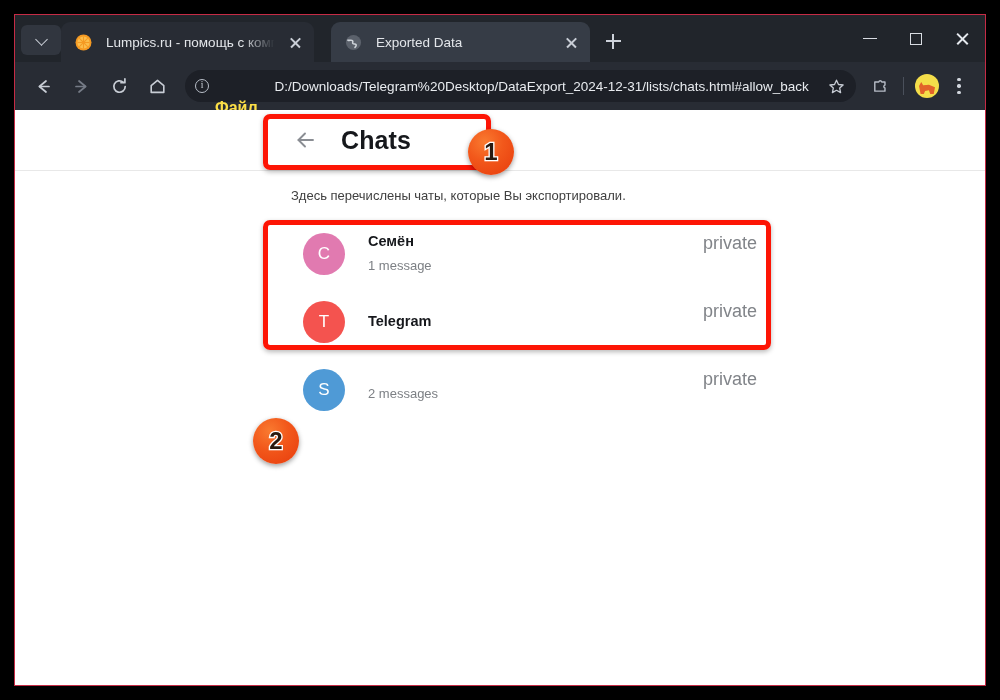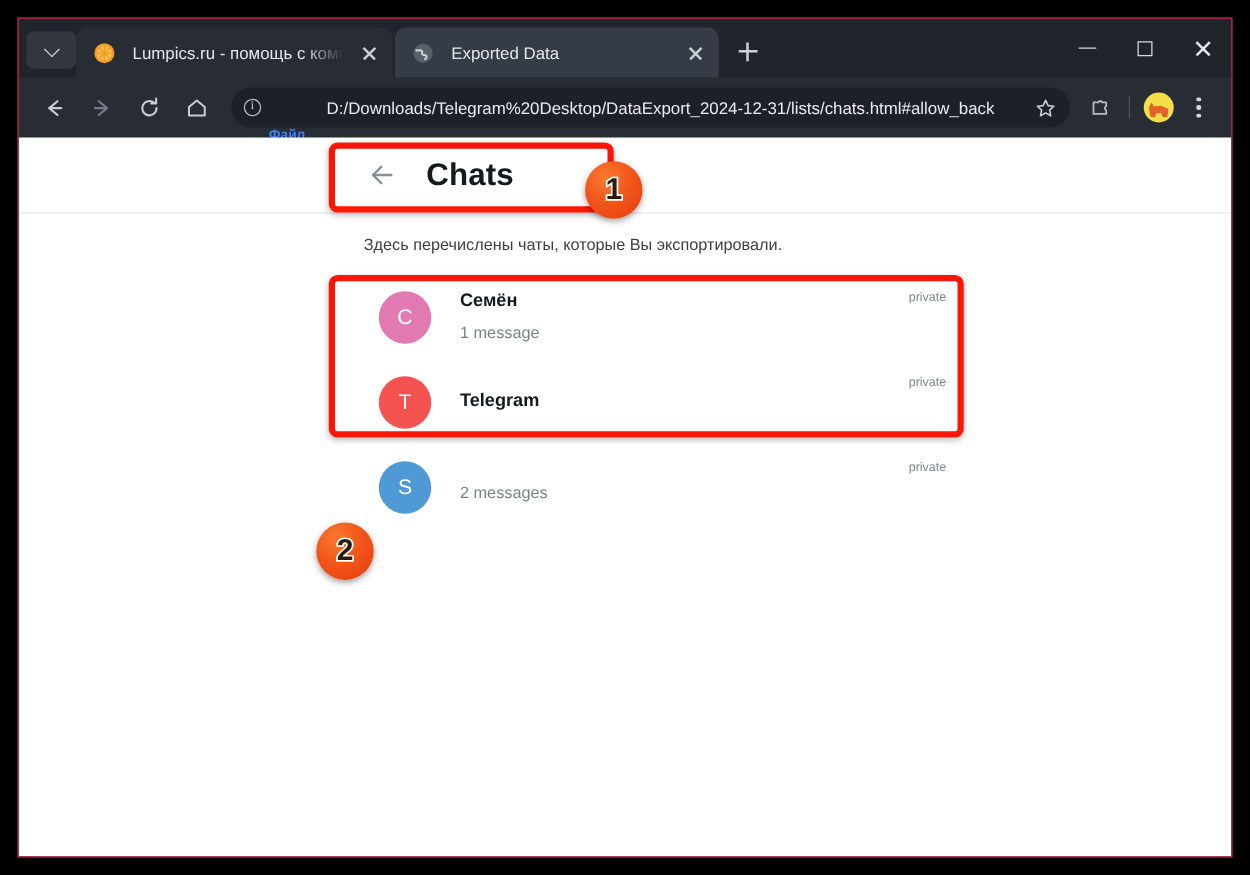--- a/index.html
+++ b/index.html
@@ -53,21 +53,21 @@
 
   .tab {
     position: relative;
     height: 40px;
     display: flex; align-items: center;
     padding: 0 0 0 14px;
     border-radius: 9px 9px 0 0;
     flex: 0 0 auto;
   }
   .tab.inactive { background: #282c34; width: 253px; }
-  .tab.active   { background: #363c46; width: 259px; margin-left: 2px; }
+  .tab.active   { background: #363c46; width: 259px; margin-left: 17px; }
 
   .tab-favicon { width: 17px; height: 17px; flex: 0 0 auto; position: relative; }
   .tab-title {
     font-size: 13.5px;
     color: #e3e6ea;
     margin-left: 14px;
     white-space: nowrap;
     overflow: hidden;
     flex: 1 1 auto;
   }
@@ -149,21 +149,21 @@
   .info-circle {
     width: 14px; height: 14px; border-radius: 50%;
     border: 1.3px solid #b8bec8;
     color: #cfd4dc; font-size: 9.5px;
     display: flex; align-items: center; justify-content: center;
     font-family: "Liberation Serif", serif;
     line-height: 1;
     flex: 0 0 auto;
   }
   #file-chip-label {
-    font-size: 11px; font-weight: bold; color: #3b82f6;
+    font-size: 16px; font-weight: bold; color: #fde047;
     margin-left: 6px; white-space: nowrap; margin-top: 44px;
   }
   #url-text {
     flex: 1 1 auto;
     font-size: 13.5px;
     color: #e8ebef;
     margin-left: 8px;
     white-space: nowrap;
     overflow: hidden;
     min-width: 0;
@@ -230,21 +230,21 @@
   .chat-texts { margin-left: 23px; flex: 1 1 auto; min-width: 0; }
   .chat-name {
     font-size: 14.5px; font-weight: bold; color: #16181c;
     line-height: 1.1;
   }
   .chat-sub {
     font-size: 13px; color: #7d8085;
     margin-top: 9px; line-height: 1.1;
   }
   .chat-type {
-    font-size: 10px; color: #818489;
+    font-size: 18px; color: #818489;
     flex: 0 0 auto; align-self: flex-start; margin-top: 13px;
   }
 
   
   .hl-box {
     position: absolute;
     border: 5px solid #fd1505;
     border-radius: 7px;
     box-shadow: 0 2px 5px rgba(0,0,0,0.28);
     pointer-events: none;

